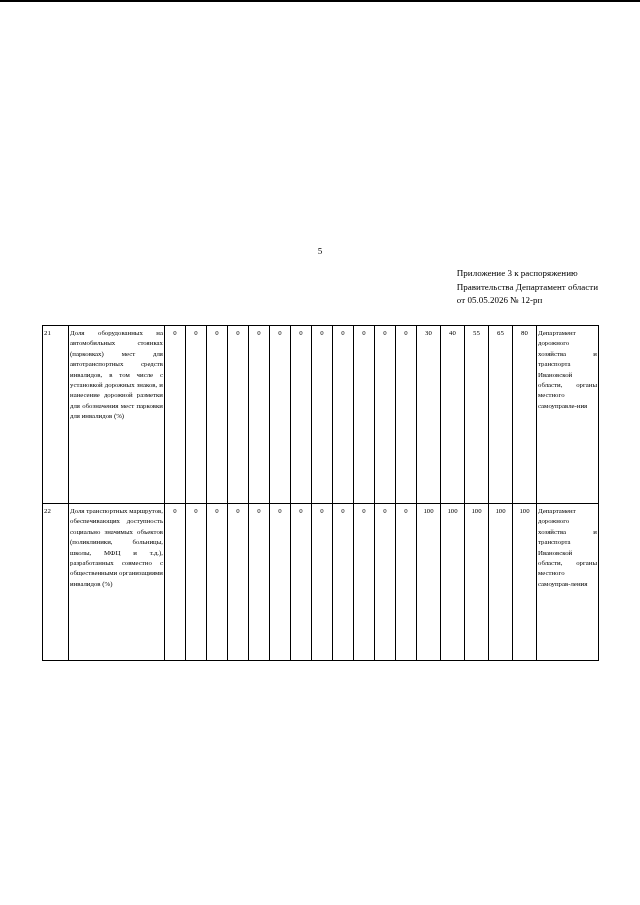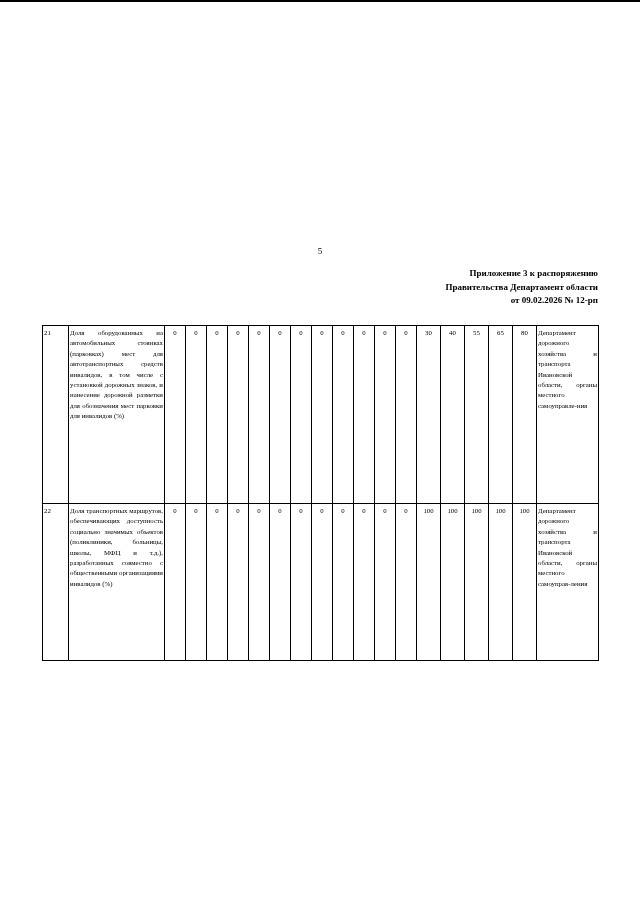--- a/index.html
+++ b/index.html
@@ -22,24 +22,22 @@
     position: absolute;
     top: 246px; left: 0;
     width: 640px;
     text-align: center;
     font-size: 9px;
   }
   .annex-block {
     position: absolute;
     top: 267px;
     right: 42px;
-    text-align: right;
     font-size: 9px;
     line-height: 13.5px;
-    font-weight: bold;
   }
   table.main-table {
     position: absolute;
     top: 325px;
     left: 42px;
     width: 556px;
     border-collapse: collapse;
     table-layout: fixed;
   }
   table.main-table td {
@@ -75,21 +73,21 @@
 </head>
 <body>
 
 <div class="top-rule"></div>
 
 <div class="page-number">5</div>
 
 <div class="annex-block">
   <div>Приложение 3 к распоряжению</div>
   <div>Правительства Департамент области</div>
-  <div>от 09.02.2026 № 12-рп</div>
+  <div>от 05.05.2026 № 12-рп</div>
 </div>
 
 <table class="main-table">
   <colgroup>
     <col style="width:26px">
     <col style="width:96px">
     <col style="width:21px">
       <col style="width:21px">
       <col style="width:21px">
       <col style="width:21px">

